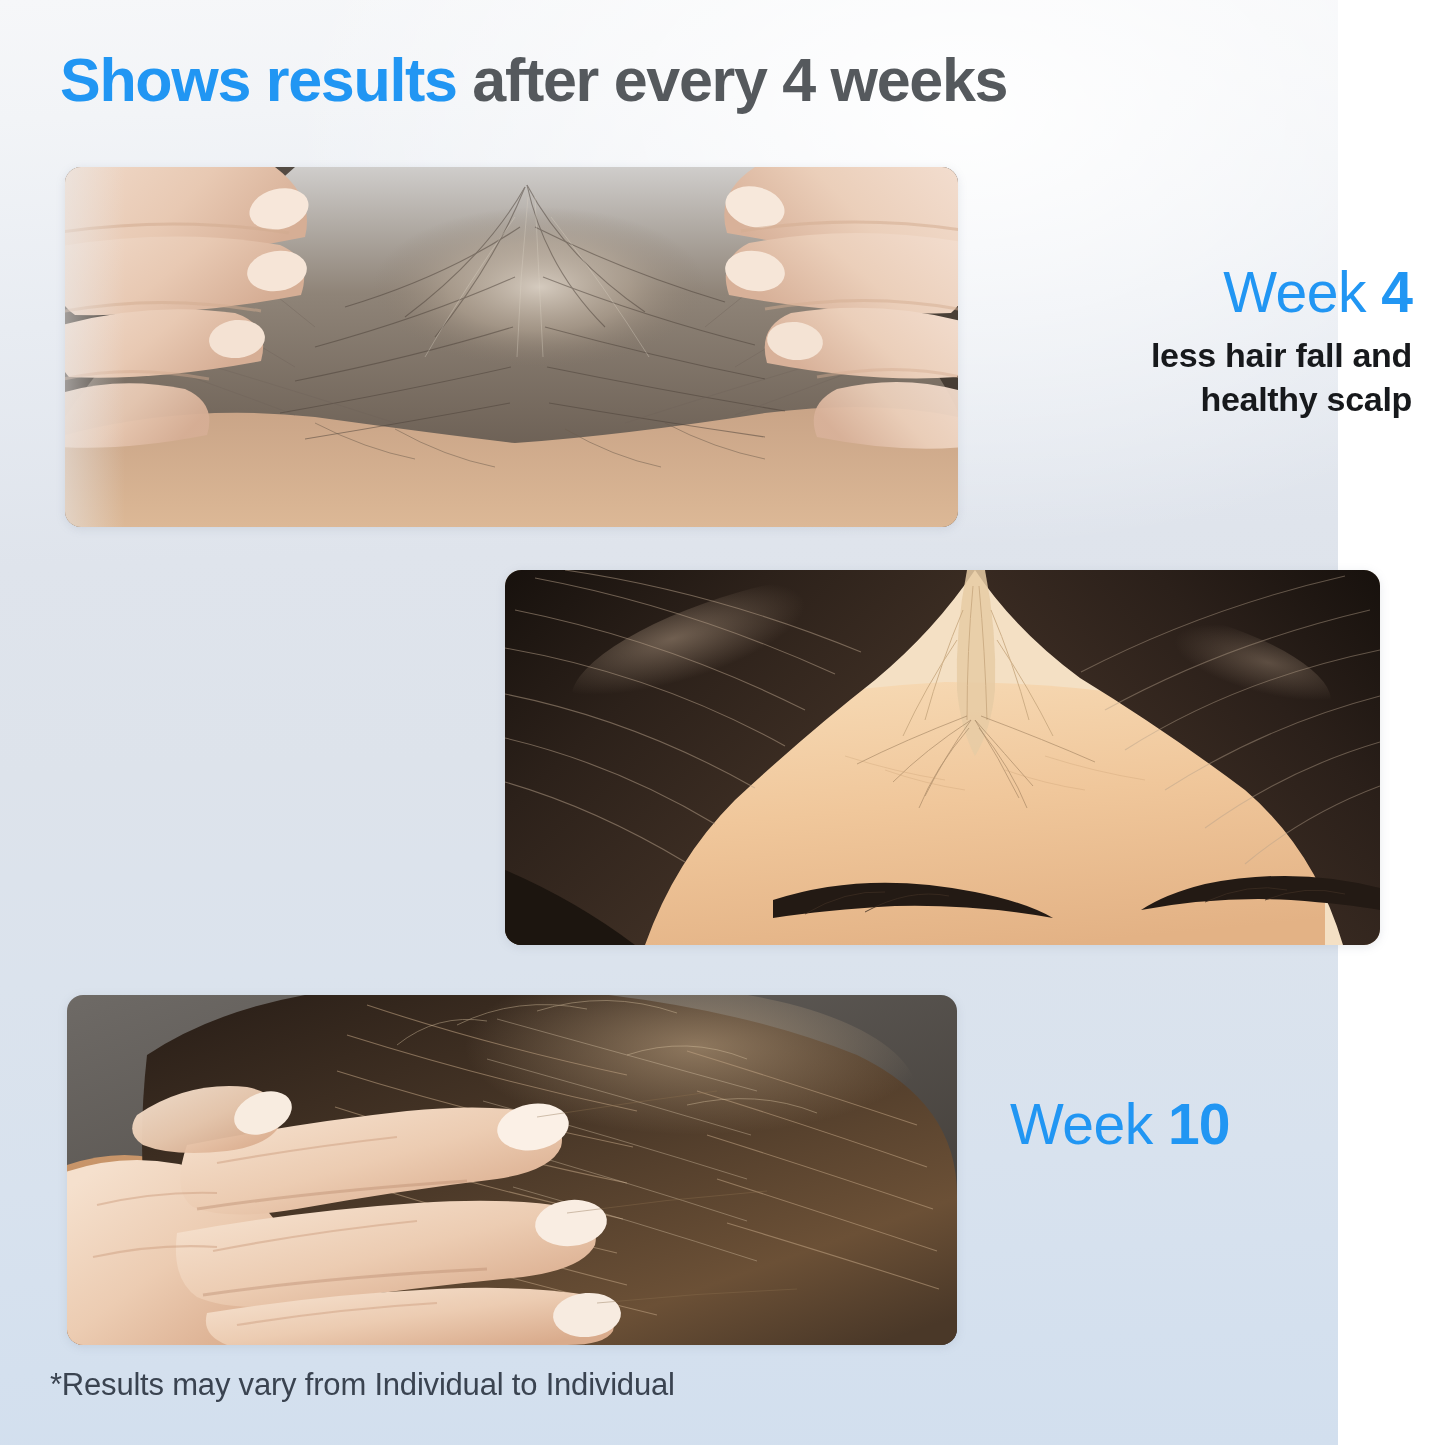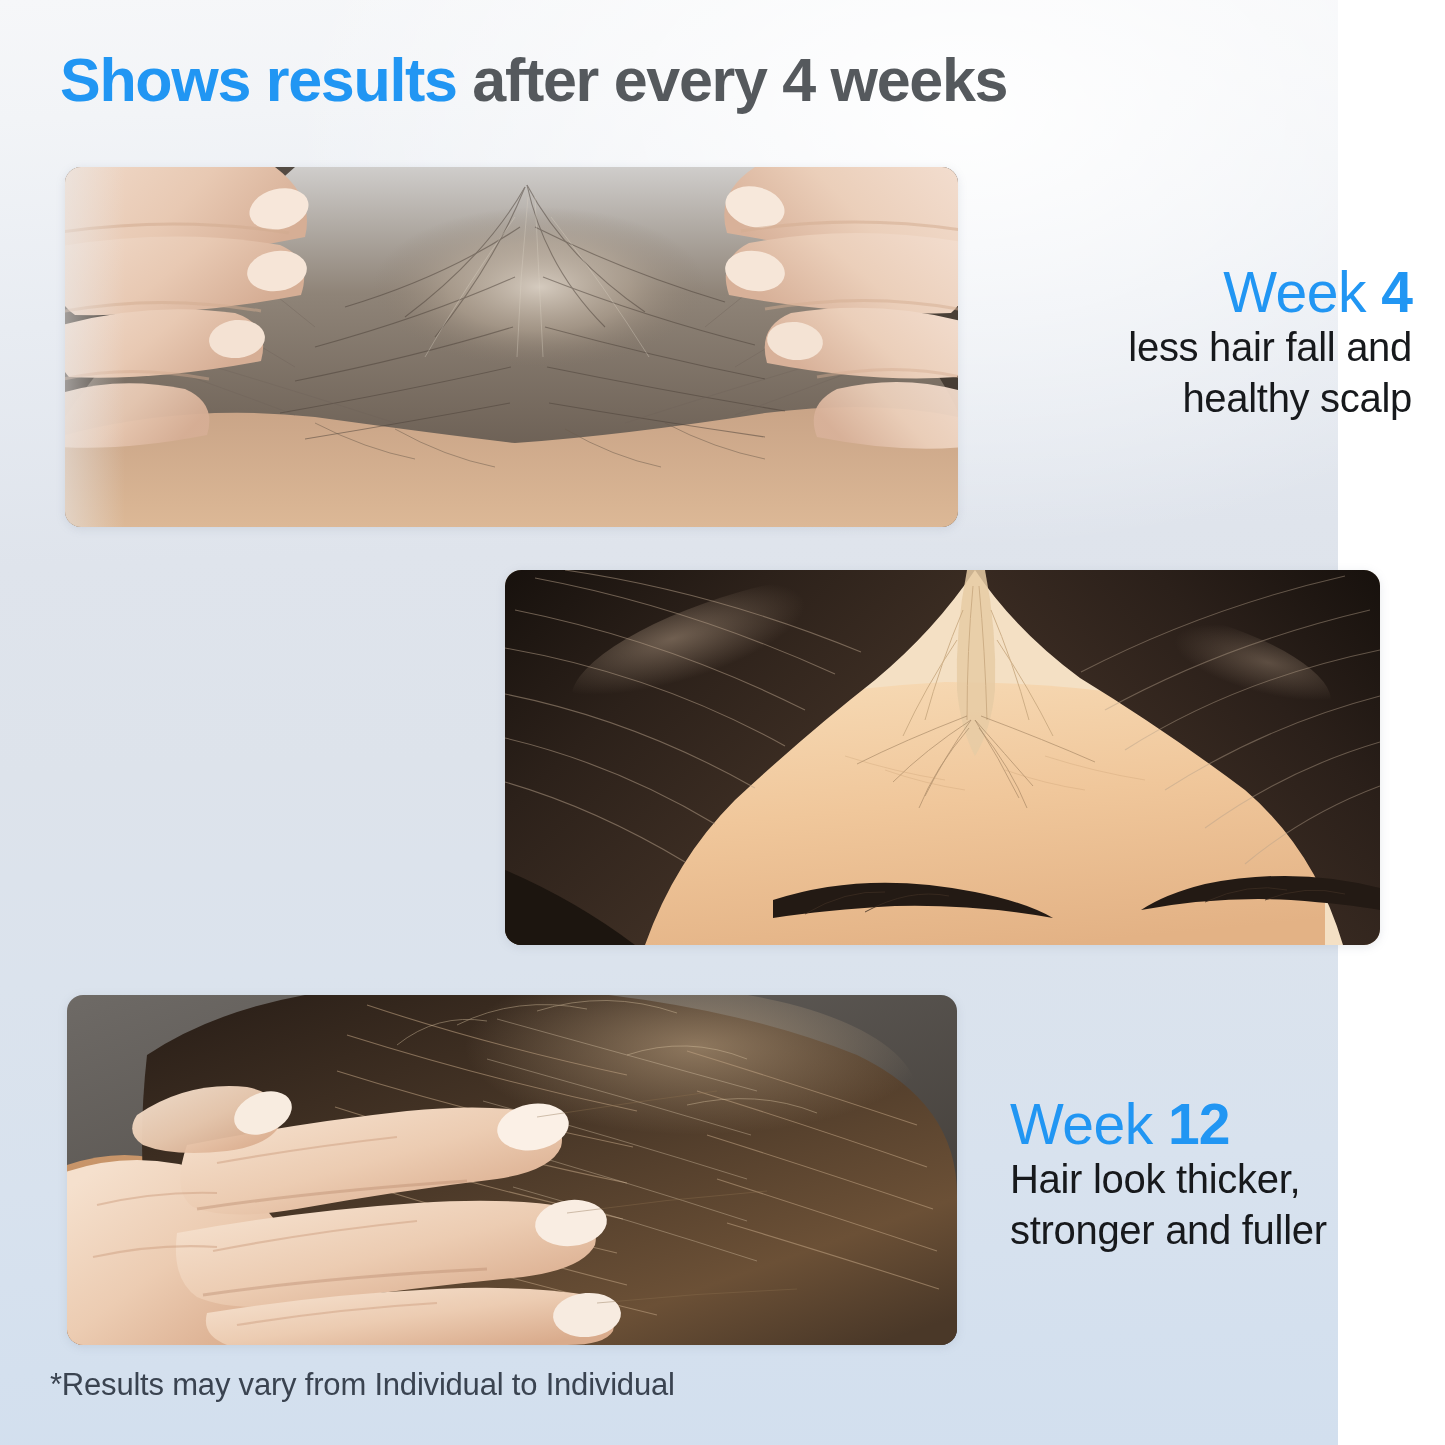--- a/index.html
+++ b/index.html
@@ -78,25 +78,25 @@
     color: #2196f3;
     font-weight: 400;
     letter-spacing: -0.5px;
     white-space: nowrap;
   }
   .caption .week-line .wk-num {
     font-weight: 700;
     letter-spacing: -1px;
   }
   .caption .desc {
-    margin-top: 0;
-    font-size: 40px;
+    margin-top: 12px;
+    font-size: 34px;
     line-height: 1.27;
     color: #17191c;
-    font-weight: 400;
+    font-weight: 700;
     letter-spacing: -0.3px;
     white-space: pre-line;
   }
 
   #caption-week4  { left: 1012px; top: 262px;  text-align: right;  width: 400px; }
   #caption-week8  { left: 120px;  top: 676px;  text-align: right; width: 335px; }
   #caption-week12 { left: 1010px; top: 1094px; text-align: left;  width: 420px; }
 
   
   .footnote {
@@ -438,20 +438,18 @@
 
       <g stroke="#8a6f4e" stroke-width="0.8" opacity="0.5" fill="none">
         <path d="M470 122 Q 560 108 650 96"></path>
           <path d="M500 218 Q 600 204 700 196"></path>
         <path d="M530 308 Q 630 298 730 294"></path>
       </g>
     </svg>
   </div>
 
   <div class="caption" id="caption-week12">
-    <div class="week-line"><span>Week </span><span class="wk-num">12</span></div>
-    <div class="desc">Hair look thicker,
-stronger and fuller</div>
+    <div class="week-line"><span>Week </span><span class="wk-num">10</span></div>
   </div>
 
   <div class="footnote">*Results may vary from Individual to Individual</div>
 
 </div>
 
 </body></html>

